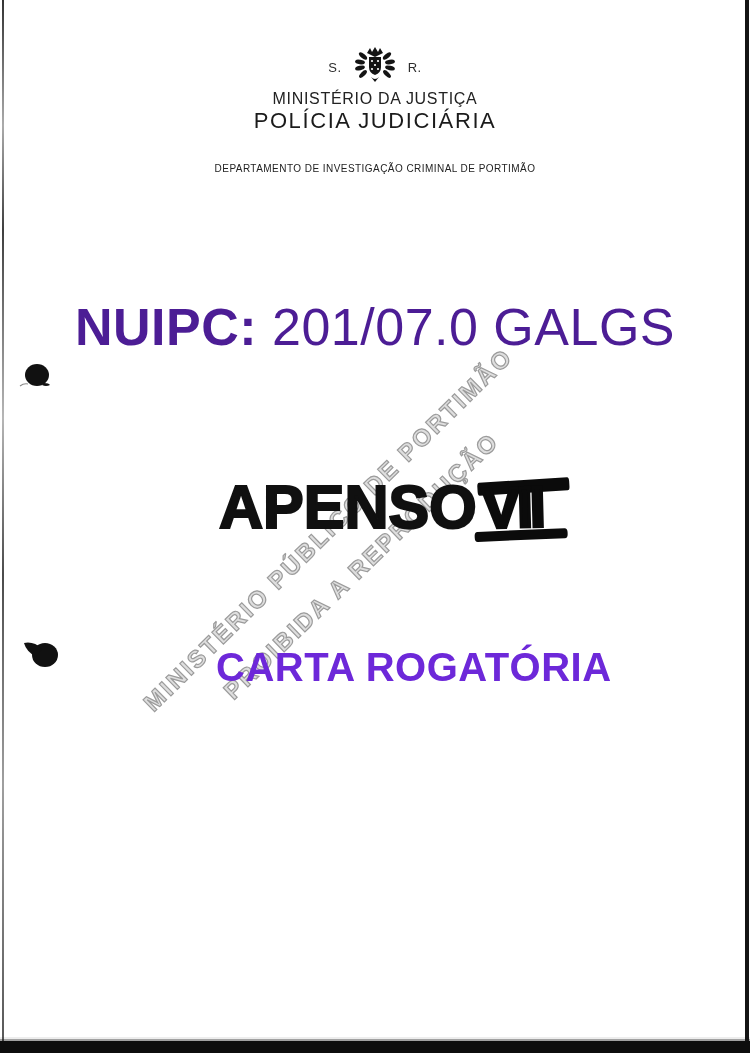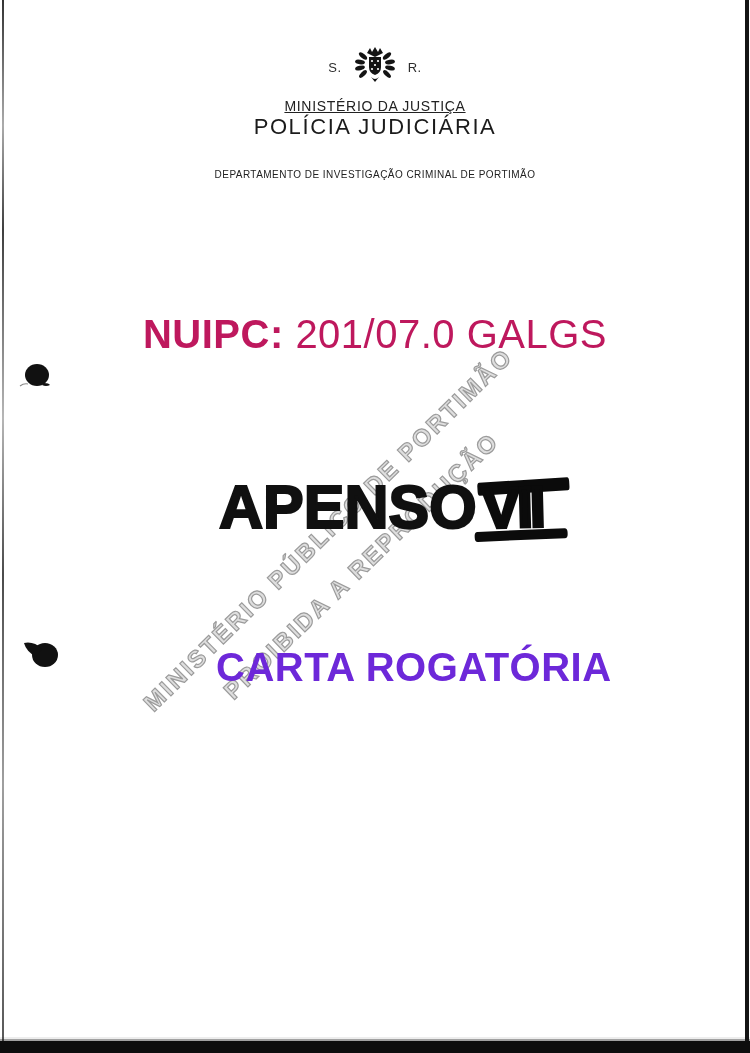--- a/index.html
+++ b/index.html
@@ -28,28 +28,28 @@
   .edge-bottom{
     position:absolute;left:0;bottom:0;width:750px;height:12px;z-index:4;
     background:#0d0d0d;
     box-shadow:0 -2px 0 rgba(20,20,20,.35), 0 -4px 0 rgba(20,20,20,.08);
   }
 
   
   .header{position:absolute;top:48px;left:0;width:100%;text-align:center;z-index:2;}
   .crest-row{display:flex;justify-content:center;align-items:center;gap:13px;height:38px;}
   .crest-letter{font-size:13px;color:#2e2e2e;letter-spacing:.5px;}
-  .ministry{margin-top:12px;font-size:14px;letter-spacing:.7px;color:#222;text-decoration:underline;}
+  .ministry{margin-top:4px;font-size:16px;letter-spacing:.7px;color:#222;}
   .agency{font-size:22px;letter-spacing:1.6px;color:#1b1b1b;}
   .department{margin-top:29px;font-size:10px;letter-spacing:.45px;color:#222;}
 
   
   .nuipc{
-    position:absolute;left:50%;top:312px;transform:translateX(-50%);
-    white-space:nowrap;font-size:40px;letter-spacing:.5px;color:#be185d;z-index:2;
+    position:absolute;left:50%;top:297px;transform:translateX(-50%);
+    white-space:nowrap;font-size:52px;letter-spacing:.5px;color:#4c1d95;z-index:2;
   }
   .nuipc .label{font-weight:bold;}
 
   
   .wm{
     position:absolute;white-space:nowrap;z-index:1;
     font-size:24px;font-weight:bold;letter-spacing:2.5px;
     color:#dedede;-webkit-text-stroke:1.2px #9b9b9b;
     transform-origin:0 50%;
   }

